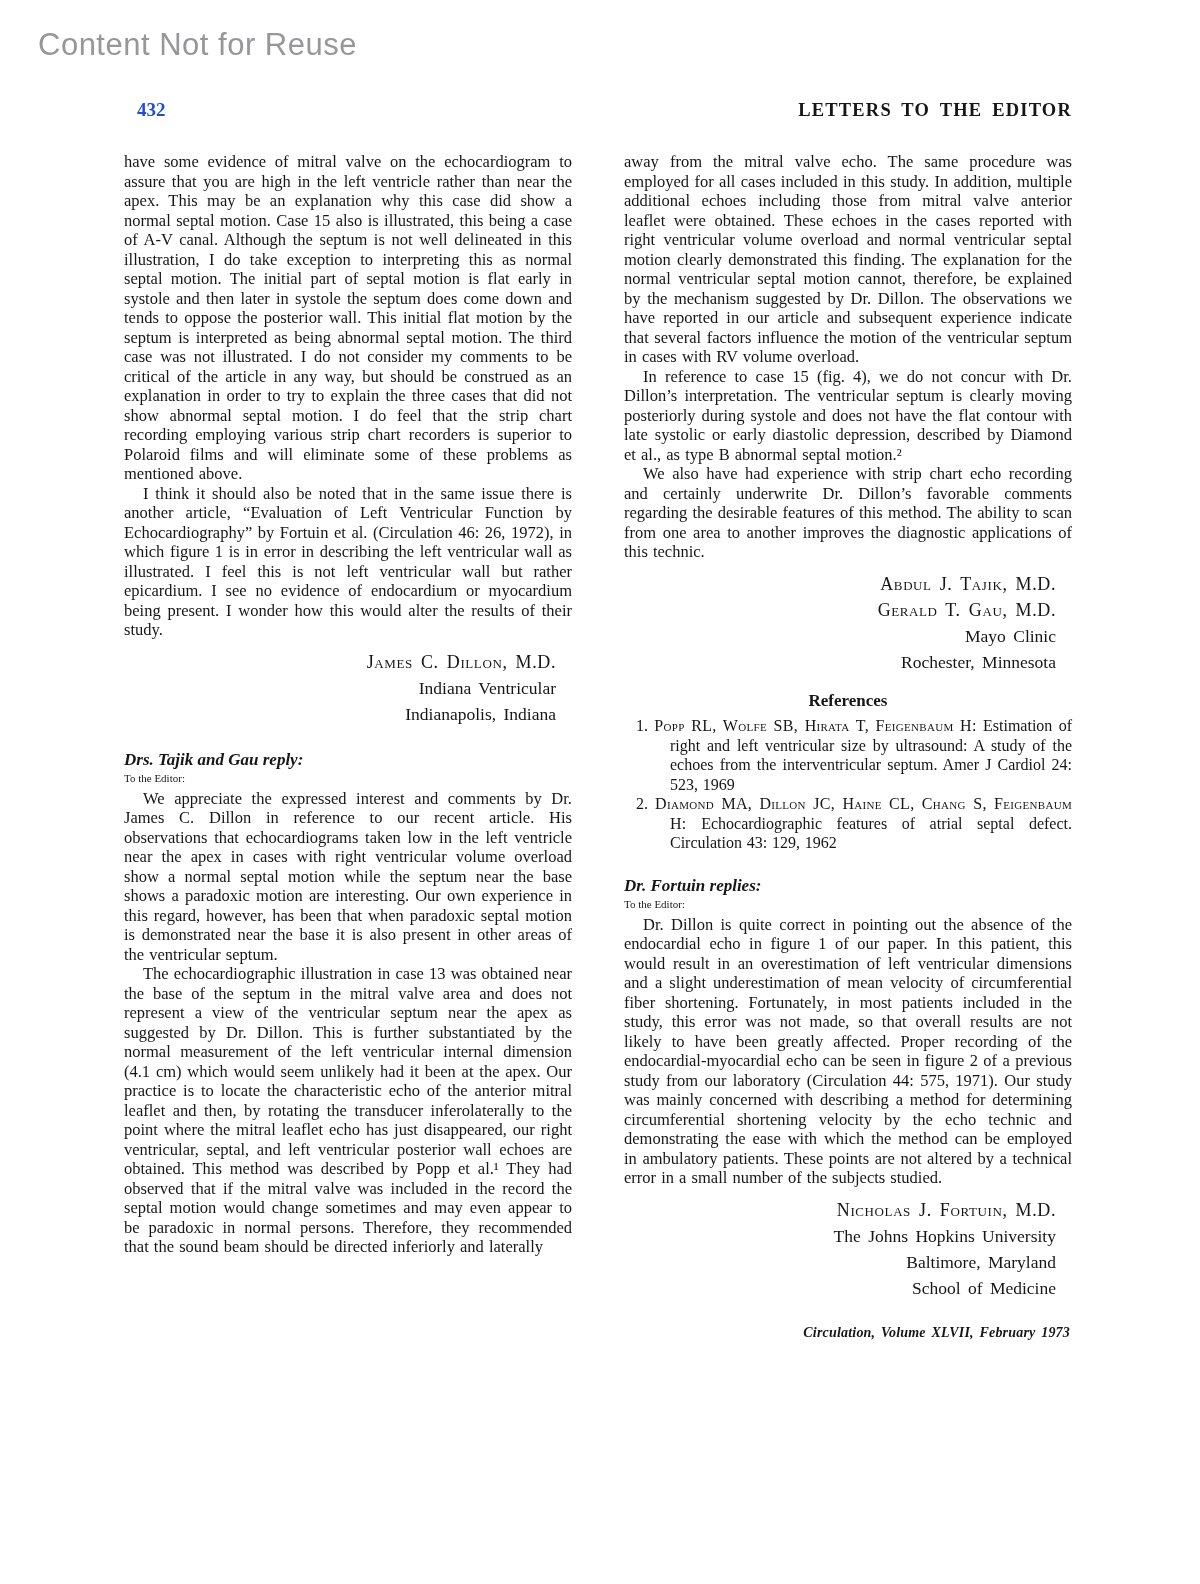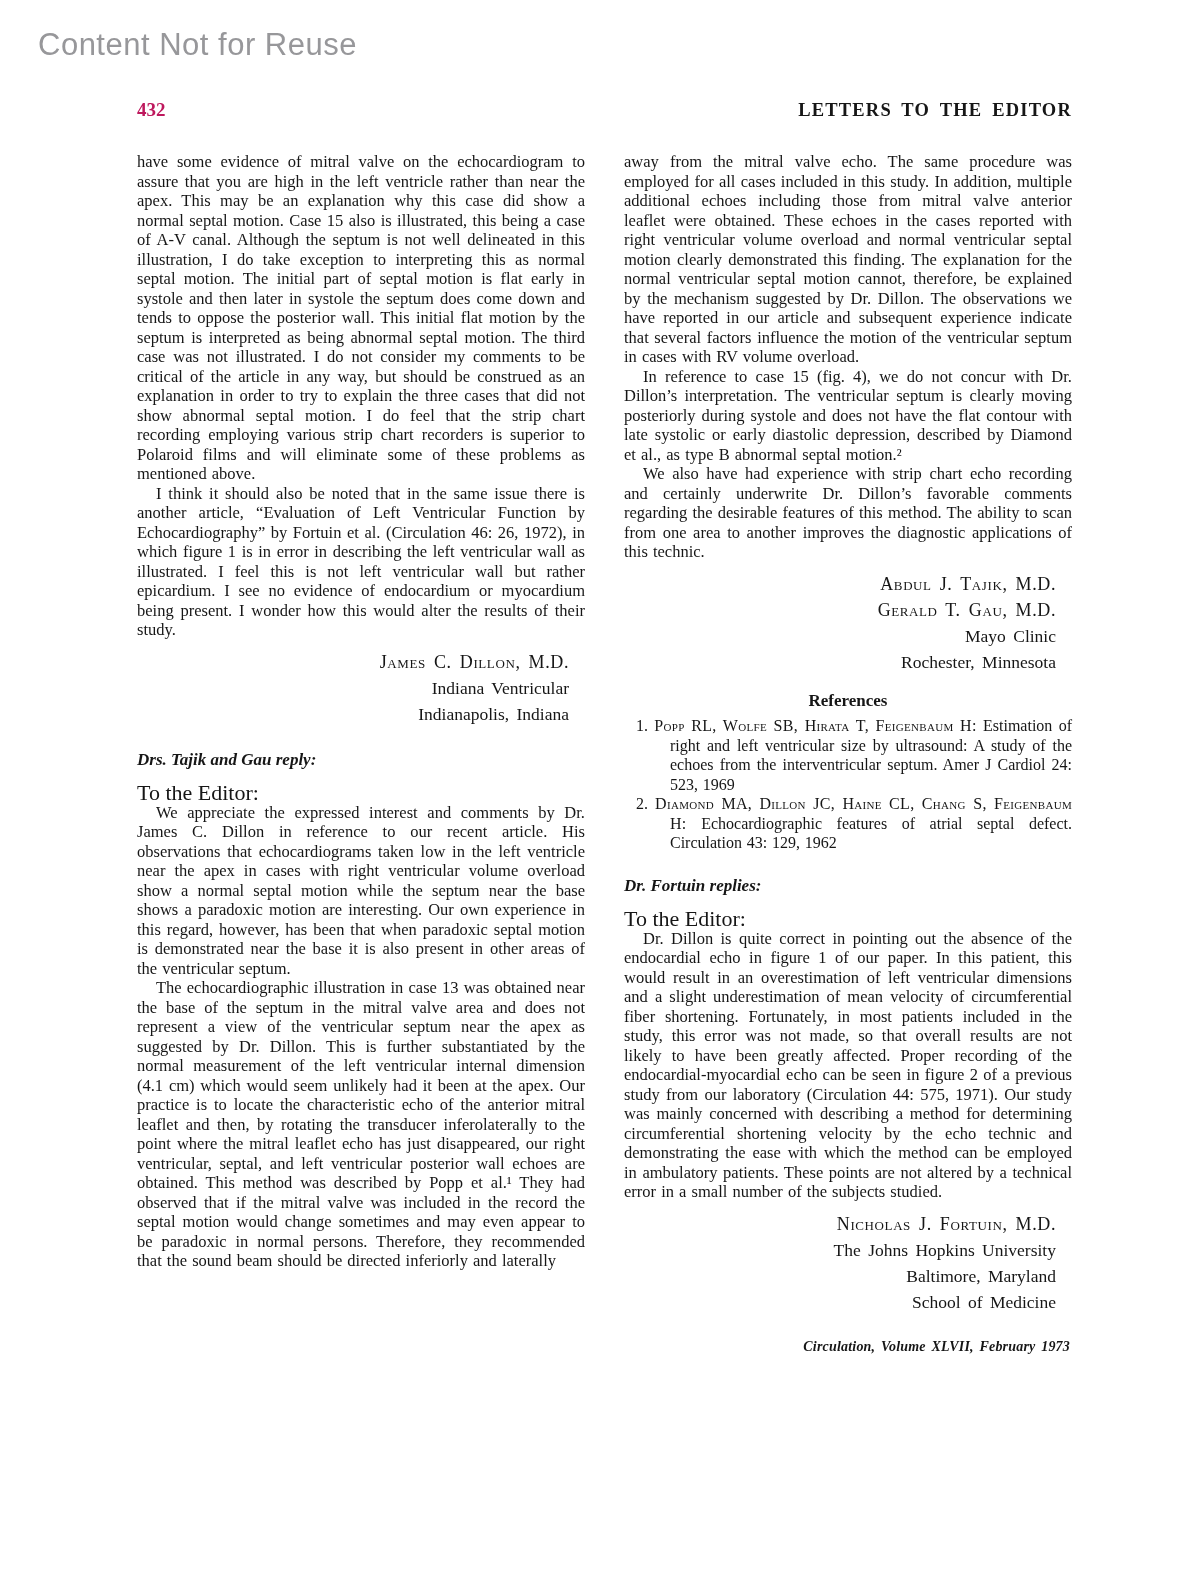--- a/index.html
+++ b/index.html
@@ -22,21 +22,21 @@
     color: #97979a;
     letter-spacing: 0.5px;
     margin-left: 11px;
   }
   .page-number {
     position: absolute;
     left: 137px;
     top: 99px;
     font-size: 19px;
     font-weight: bold;
-    color: #be185d;
+    color: #1d4ed8;
   }
   .journal-header {
     position: absolute;
     left: 624px;
     top: 100px;
     width: 448px;
     text-align: right;
     font-size: 18.5px;
     font-weight: bold;
     letter-spacing: 1.2px;
@@ -44,21 +44,21 @@
     word-spacing: 4px;
   }
   .col {
     position: absolute;
     top: 152px;
     width: 448px;
     font-size: 16.5px;
     line-height: 19.5px;
     color: #161616;
   }
-  .col-left  { left: 137px; }
+  .col-left  { left: 124px; }
   .col-right { left: 624px; }
   p.body-para {
     margin: 0;
     text-align: justify;
     word-spacing: 0.06em;
   }
   p.indent { text-indent: 1.15em; }
   .sig-block {
     margin: 9px 16px 0 0;
     text-align: right;
@@ -70,21 +70,21 @@
     letter-spacing: 0.6px;
     word-spacing: 3px;
   }
   .sig-affil { font-size: 17.5px; word-spacing: 3px; }
   .reply-heading {
     margin: 23px 0 0 0;
     font-style: italic;
     font-size: 17px;
     font-weight: bold;
   }
-  .salutation { margin: 14px 0 0 0; font-size: 22px; }
+  .salutation { margin: 0 0 0 0; font-size: 11px; }
   .refs-heading {
     margin: 16px 0 6px 0;
     text-align: center;
     font-weight: bold;
     font-size: 17px;
   }
   .ref-item {
     margin: 0;
     padding-left: 46px;
     text-indent: -34px;

